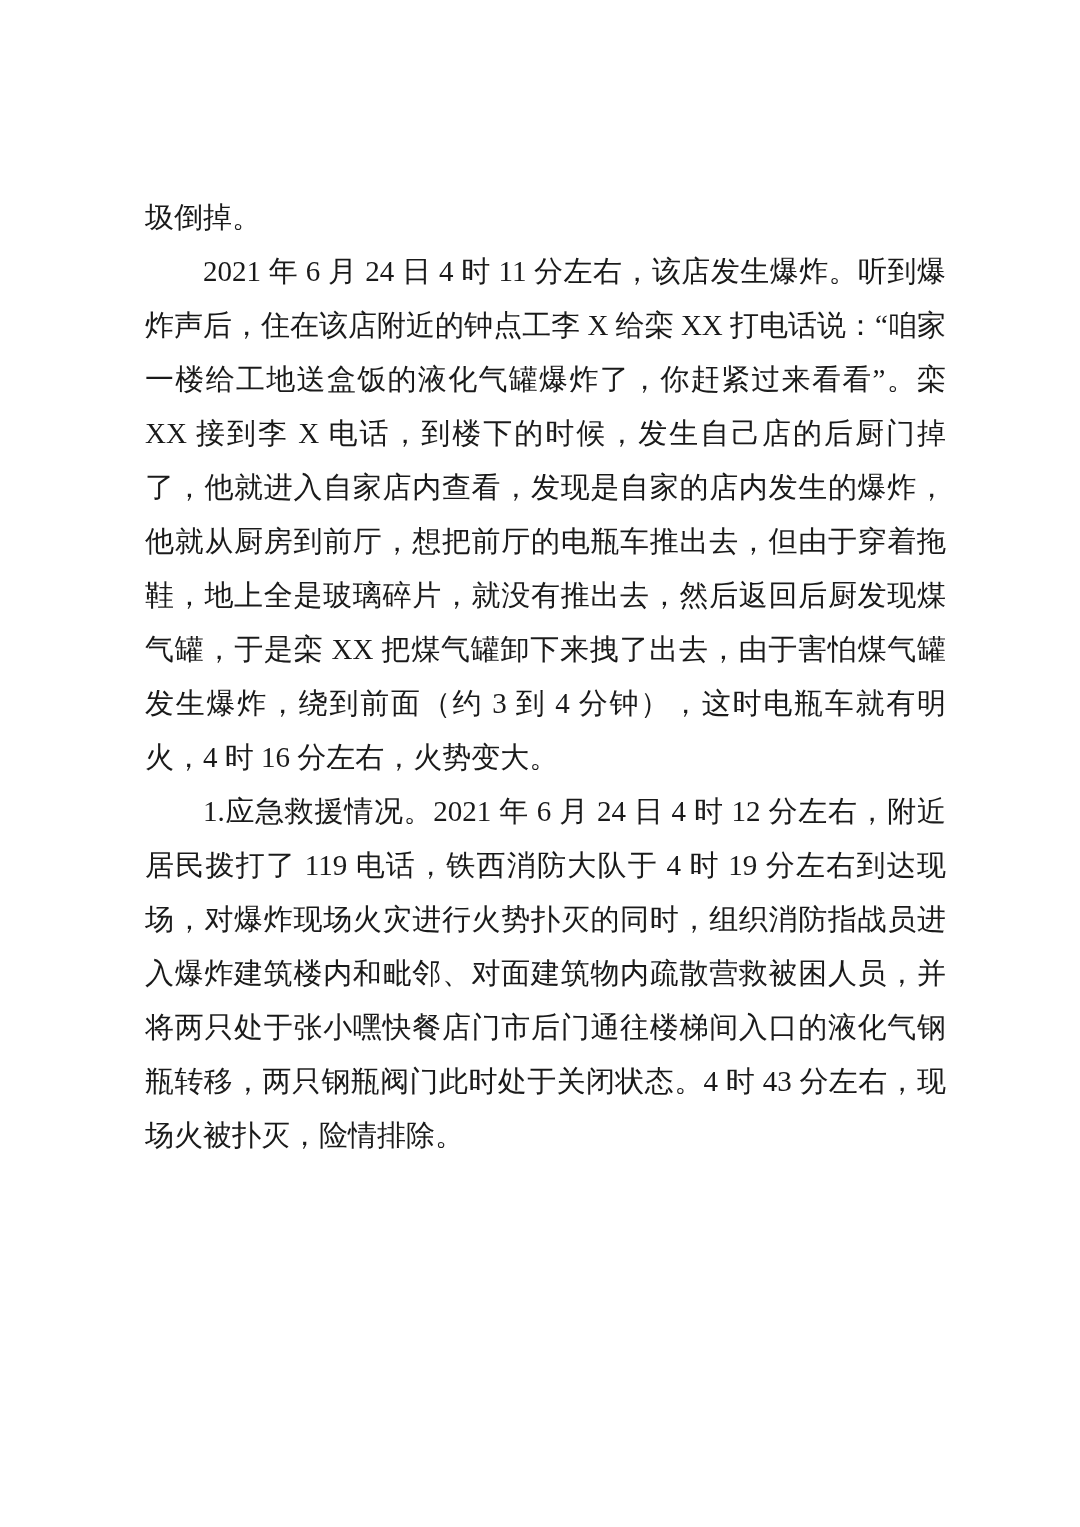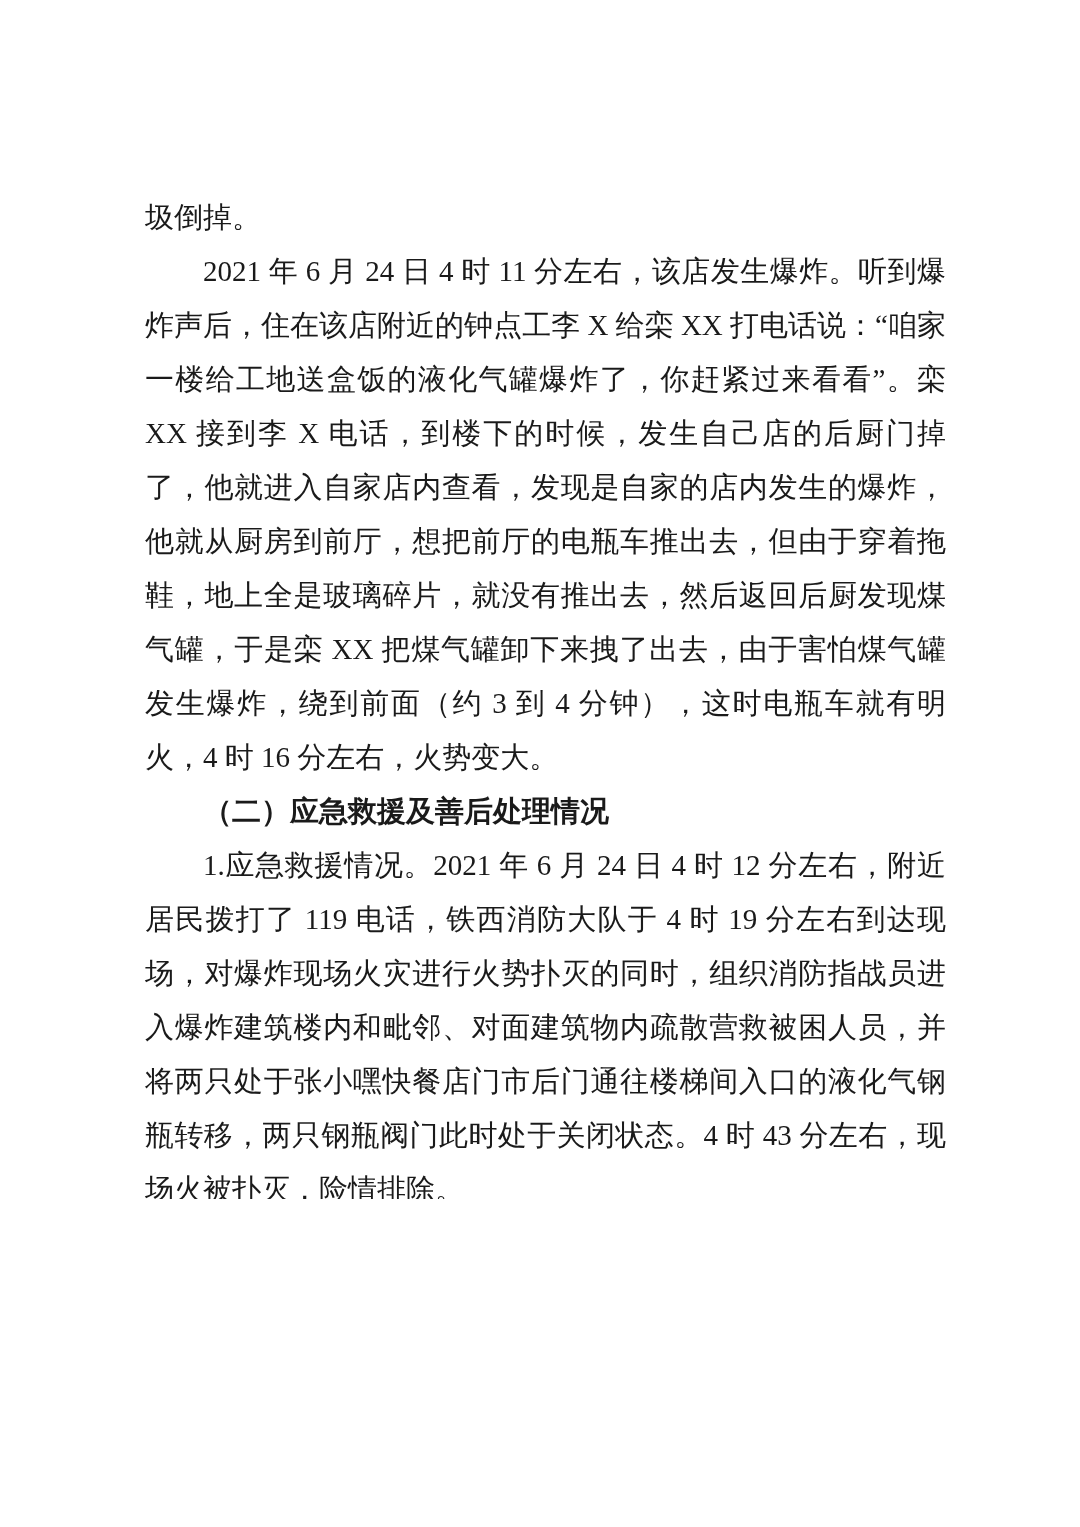--- a/index.html
+++ b/index.html
@@ -58,18 +58,17 @@
     white-space: nowrap;
   }
 </style>
 </head>
 <body>
 
 <div class="page">
   <div class="content">
     <p class="para continuation">圾倒掉。</p>
     <p class="para">2021 年 6 月 24 日 4 时 11 分左右，该店发生爆炸。听到爆炸声后，住在该店附近的钟点工李 X 给栾 XX 打电话说：“咱家一楼给工地送盒饭的液化气罐爆炸了，你赶紧过来看看”。栾 XX 接到李 X 电话，到楼下的时候，发生自己店的后厨门掉了，他就进入自家店内查看，发现是自家的店内发生的爆炸，他就从厨房到前厅，想把前厅的电瓶车推出去，但由于穿着拖鞋，地上全是玻璃碎片，就没有推出去，然后返回后厨发现煤气罐，于是栾 XX 把煤气罐卸下来拽了出去，由于害怕煤气罐发生爆炸，绕到前面（约 3 到 4 分钟），这时电瓶车就有明火，4 时 16 分左右，火势变大。</p>
-    <h3 class="section-heading">（二）应急救援及善后处理情况</h3>
     <p class="para"><span class="lead-bold">1.应急救援情况。</span><span>2021 年 6 月 24 日 4 时 12 分左右，附近居民拨打了 119 电话，铁西消防大队于 4 时 19 分左右到达现场，对爆炸现场火灾进行火势扑灭的同时，组织消防指战员进入爆炸建筑楼内和毗邻、对面建筑物内疏散营救被困人员，并将两只处于张小嘿快餐店门市后门通往楼梯间入口的液化气钢瓶转移，两只钢瓶阀门此时处于关闭状态。4 时 43 分左右，现场火被扑灭，险情排除。</span></p>
   </div>
 
   <div class="page-number">– 3 –</div>
 </div>
 
 </body></html>

